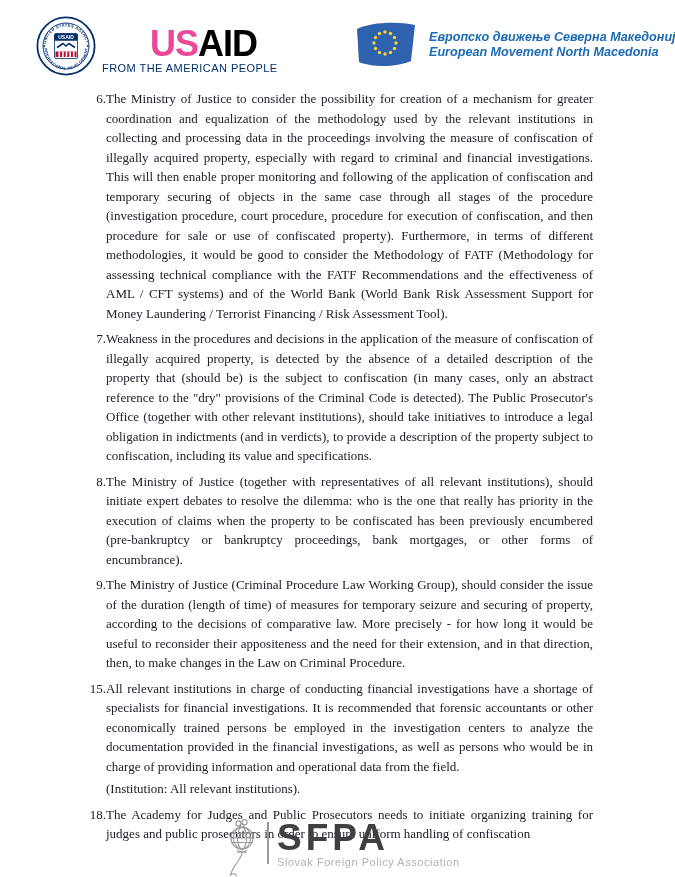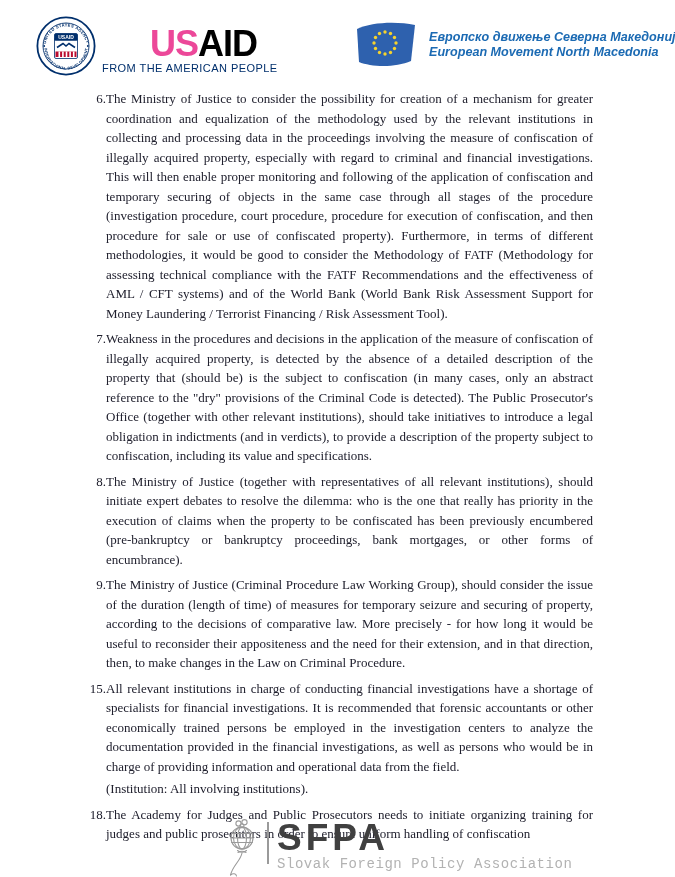--- a/index.html
+++ b/index.html
@@ -51,22 +51,22 @@
   .sfpa { position: absolute; left: 224px; top: 817px; display: flex; align-items: flex-start; }
   .sfpa-emblem { width: 38px; height: 62px; flex: none; }
   .sfpa-bar { width: 2px; height: 42px; background: #9a9a9a; margin: 5px 8px 0 5px; flex: none; }
   .sfpa-textcol { padding-top: 4px; }
   .sfpa-acronym {
     font-family: "Liberation Sans", sans-serif;
     font-weight: 700; font-size: 37px; line-height: 33px; letter-spacing: 4px;
     color: #404040;
   }
   .sfpa-tagline {
-    font-family: Liberation Mono, monospace;
-    font-size: 14px; letter-spacing: 0.55px; color: #b2b2b2; margin-top: 2px;
+    font-family: Liberation Sans, sans-serif;
+    font-size: 11px; letter-spacing: 0.55px; color: #b2b2b2; margin-top: 2px;
     white-space: nowrap;
   }
 </style>
 </head>
 <body>
 
 <div class="page">
 
   <div class="usaid-logo">
     <svg class="usaid-seal" viewBox="0 0 60 60">
@@ -155,21 +155,21 @@
       <span class="num">9.</span>
       <div class="txt">
           <p>The Ministry of Justice (Criminal Procedure Law Working Group), should consider the issue of the duration (length of time) of measures for temporary seizure and securing of property, according to the decisions of comparative law. More precisely - for how long it would be useful to reconsider their appositeness and the need for their extension, and in that direction, then, to make changes in the Law on Criminal Procedure.</p>
         </div>
     </div>
 
     <div class="item">
       <span class="num">15.</span>
       <div class="txt">
         <p>All relevant institutions in charge of conducting financial investigations have a shortage of specialists for financial investigations. It is recommended that forensic accountants or other economically trained persons be employed in the investigation centers to analyze the documentation provided in the financial investigations, as well as persons who would be in charge of providing information and operational data from the field.</p>
-        <p class="note">(Institution: All involving institutions).</p>
+        <p class="note">(Institution: All relevant institutions).</p>
       </div>
     </div>
 
     <div class="item">
       <span class="num">18.</span>
       <div class="txt">
           <p>The Academy for Judges and Public Prosecutors needs to initiate organizing training for judges and public prosecutors in order to ensure uniform handling of confiscation</p>
         </div>
     </div>
 

